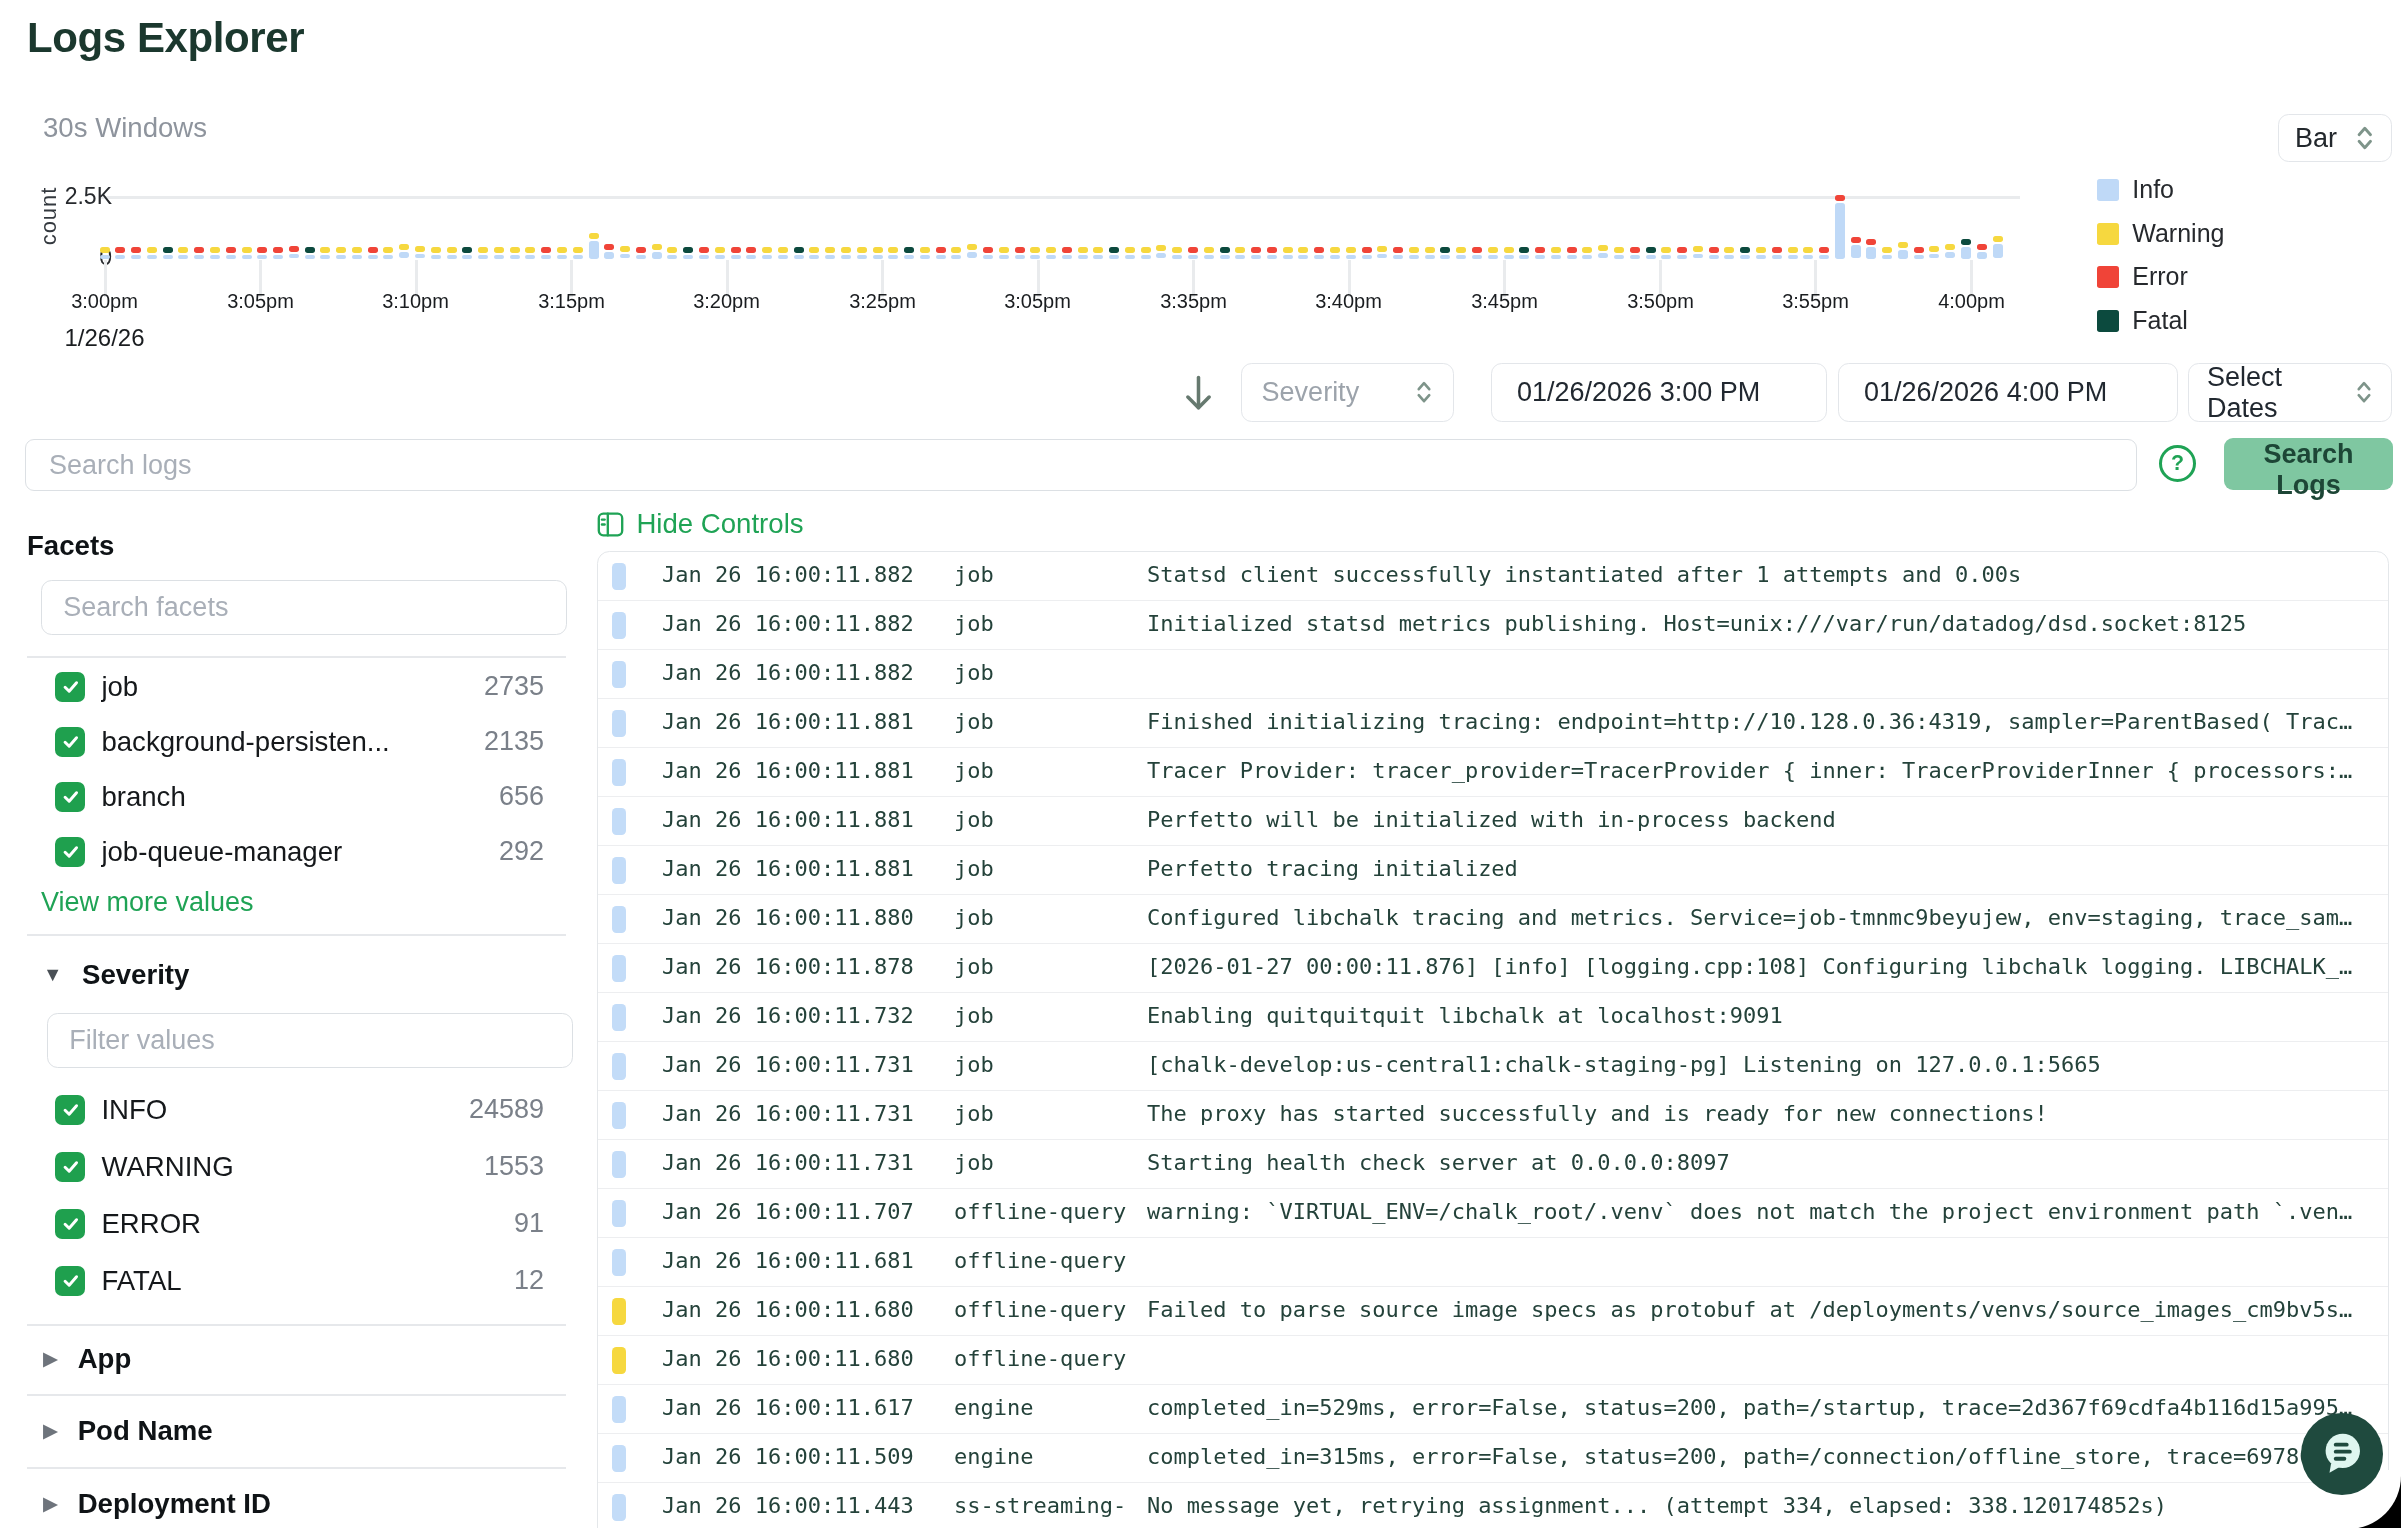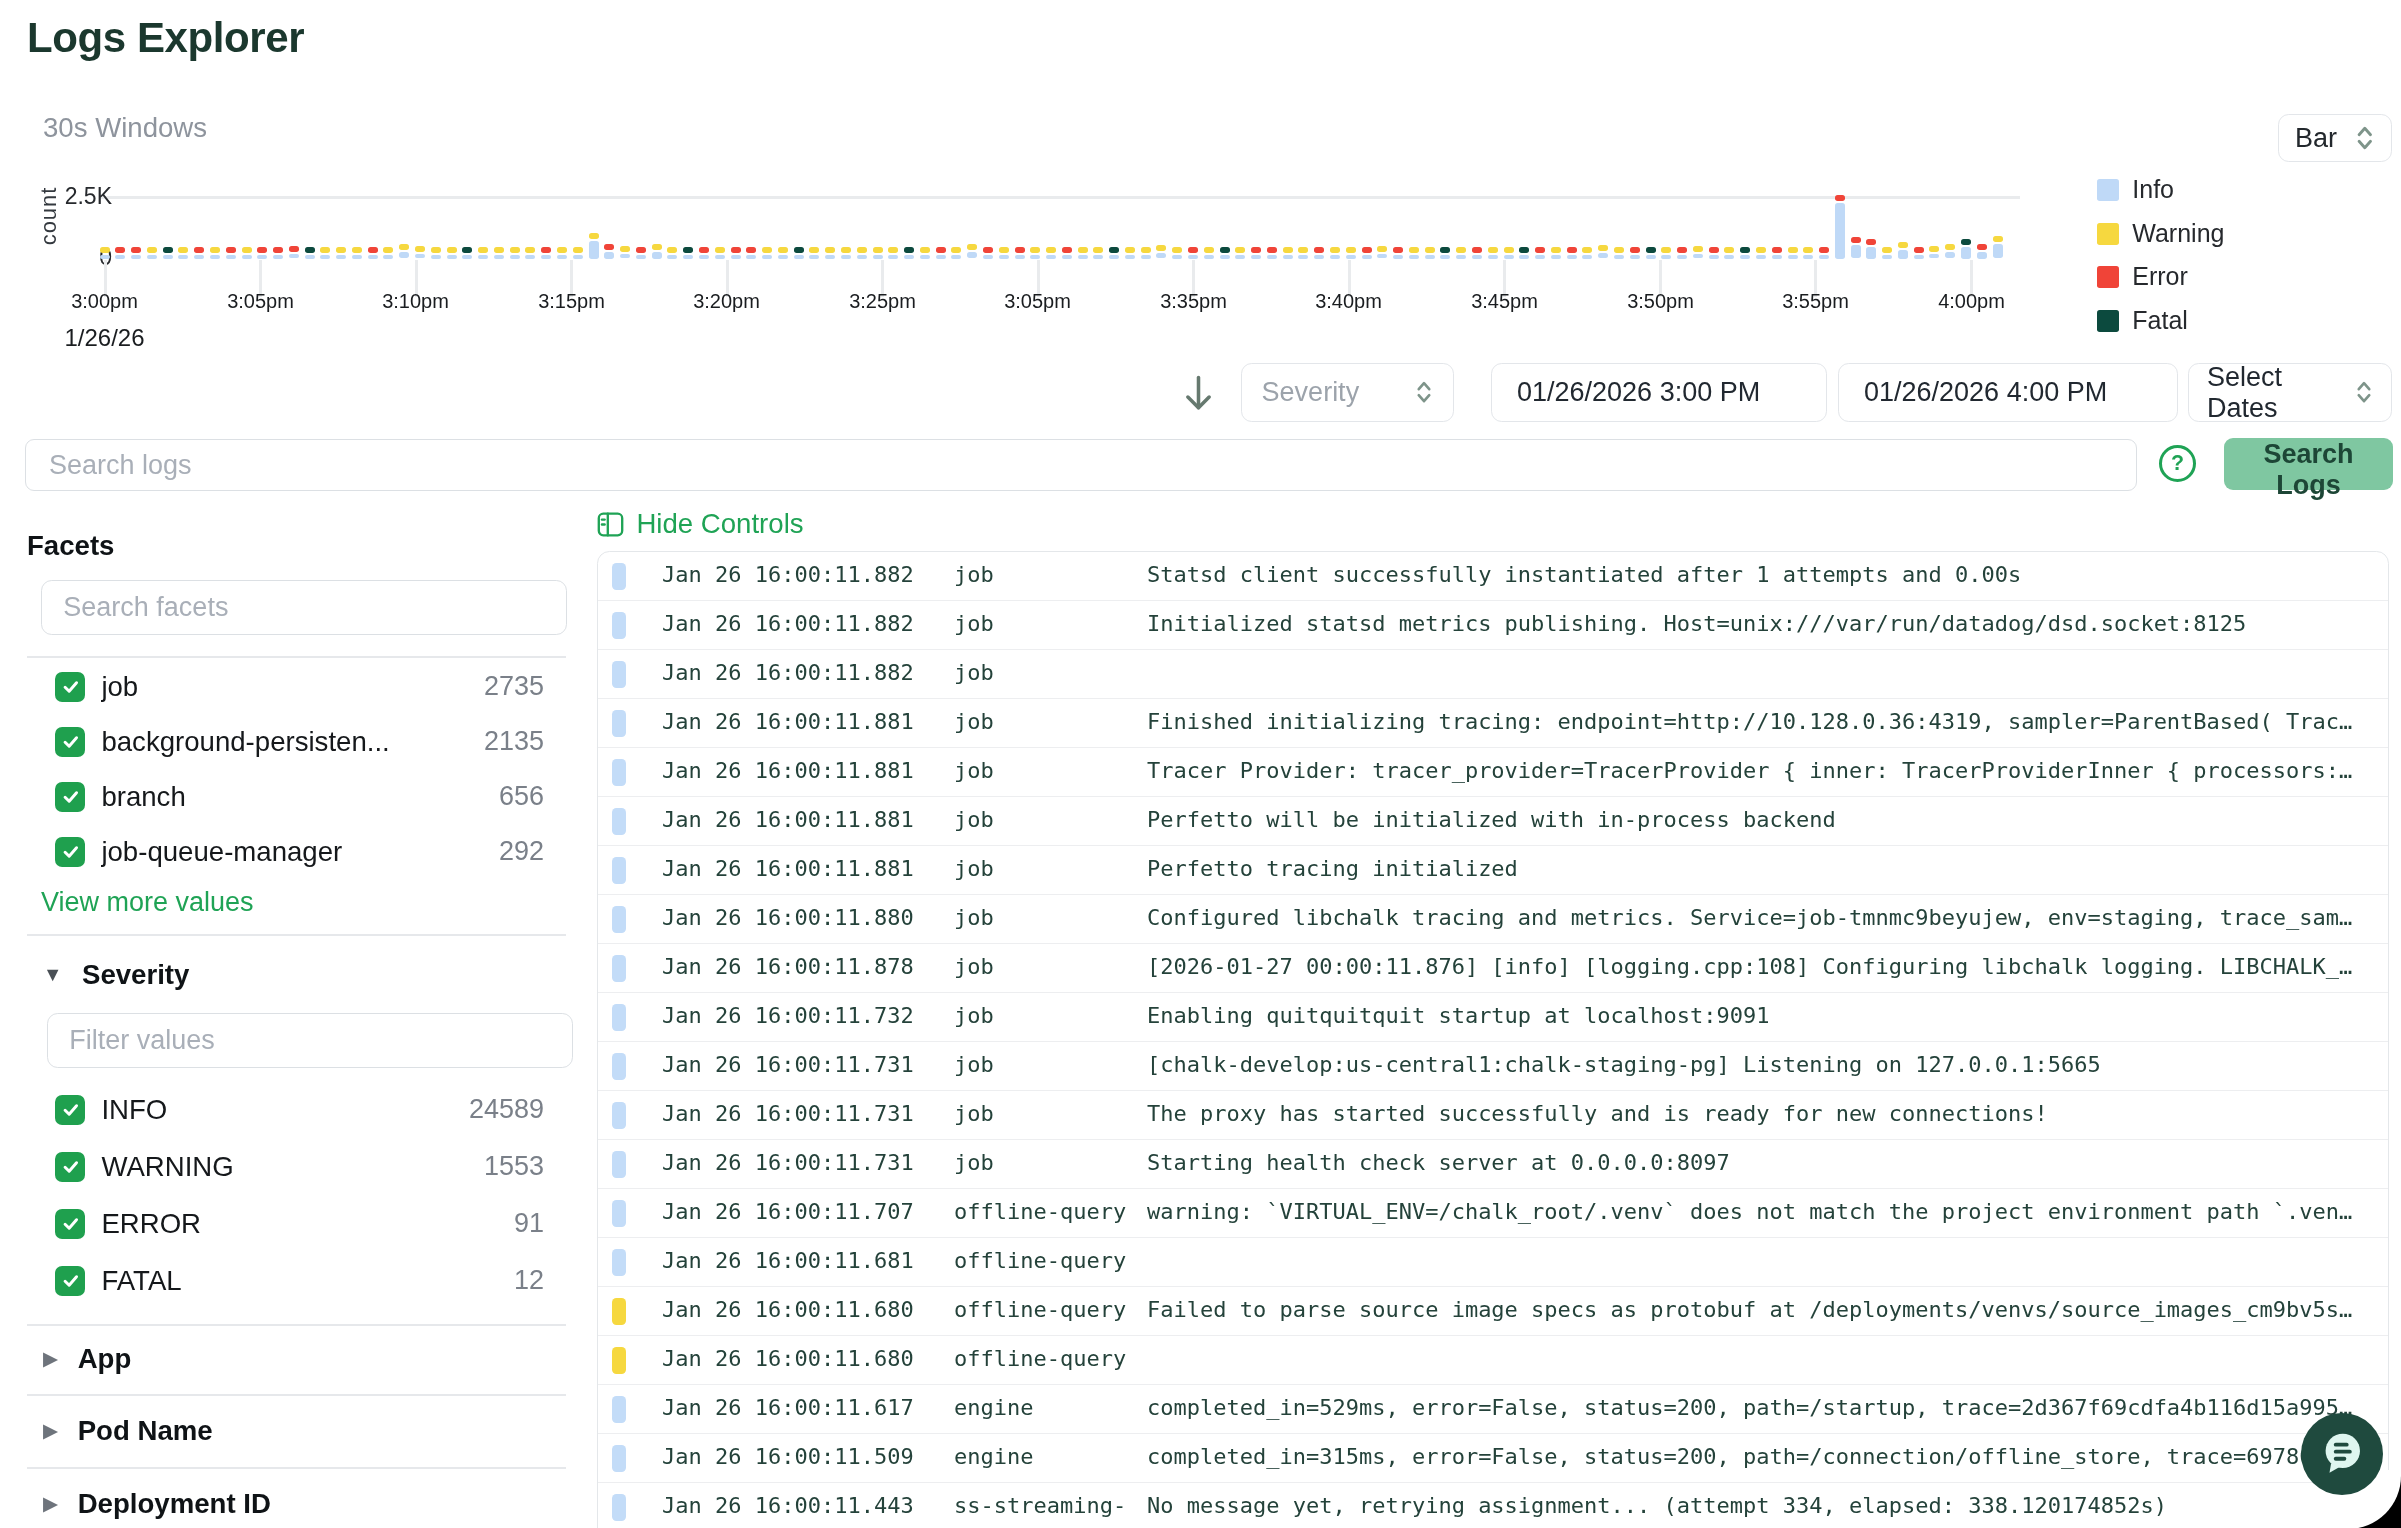--- a/index.html
+++ b/index.html
@@ -838,21 +838,21 @@
       <div class="log-row">
         <span class="chip" style="background: rgb(195, 220, 248);"></span>
         <span class="ts">Jan 26 16:00:11.878</span>
         <span class="svc">job</span>
         <span class="msg">[2026-01-27 00:00:11.876] [info] [logging.cpp:108] Configuring libchalk logging. LIBCHALK_…</span>
       </div>
       <div class="log-row">
         <span class="chip" style="background: rgb(195, 220, 248);"></span>
         <span class="ts">Jan 26 16:00:11.732</span>
         <span class="svc">job</span>
-        <span class="msg">Enabling quitquitquit startup at localhost:9091</span>
+        <span class="msg">Enabling quitquitquit libchalk at localhost:9091</span>
       </div>
       <div class="log-row">
         <span class="chip" style="background: rgb(195, 220, 248);"></span>
         <span class="ts">Jan 26 16:00:11.731</span>
         <span class="svc">job</span>
         <span class="msg">[chalk-develop:us-central1:chalk-staging-pg] Listening on 127.0.0.1:5665</span>
       </div>
       <div class="log-row">
         <span class="chip" style="background: rgb(195, 220, 248);"></span>
         <span class="ts">Jan 26 16:00:11.731</span>

